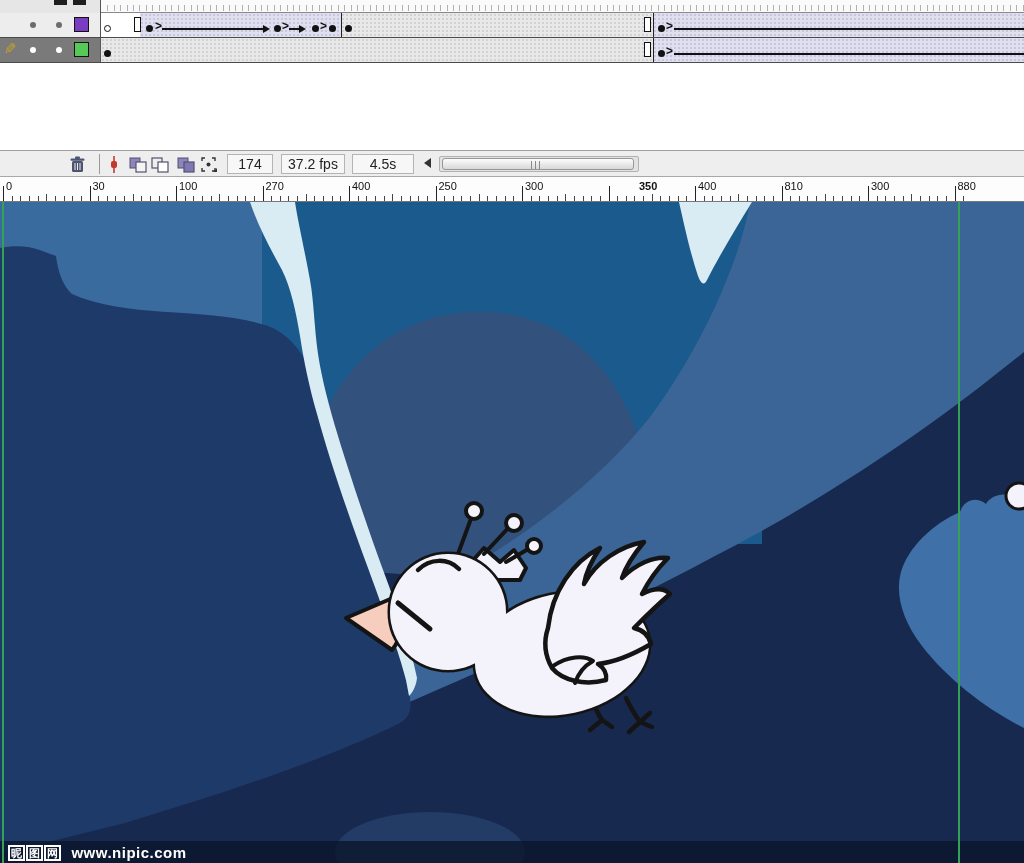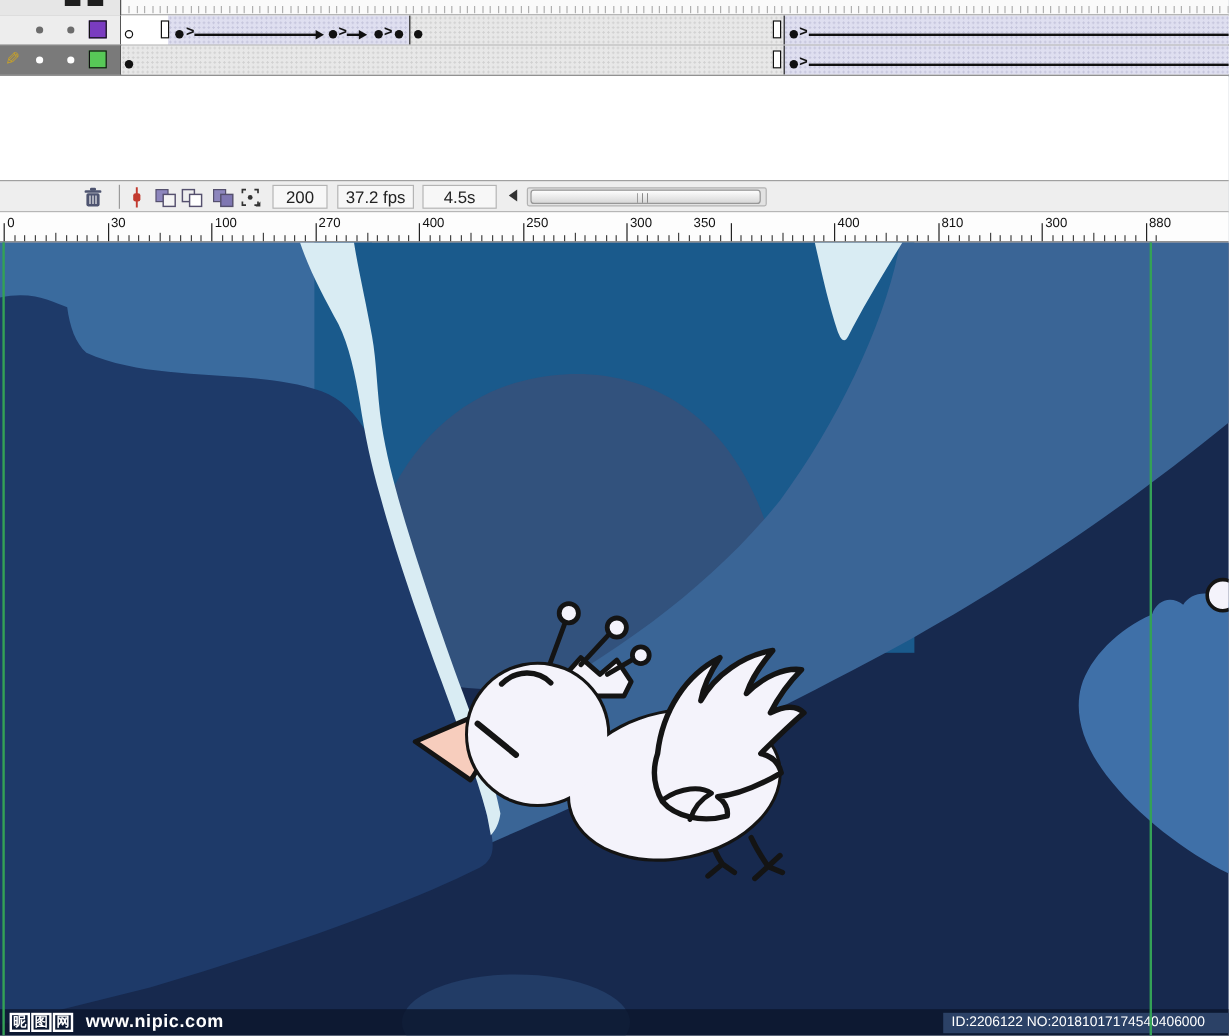--- a/index.html
+++ b/index.html
@@ -316,21 +316,21 @@
       <rect x="8" y="7" width="10" height="10" fill="#7f77b2" stroke="#55506e" stroke-width="1.2"></rect>
     </svg>
   </div>
   <div class="sb-icon" style="left:199px">
     <svg width="20" height="19" viewBox="0 0 20 19">
       <path d="M3,6 L3,3 L6,3 M13,3 L16,3 L16,6 M16,13 L16,16 L13,16 M6,16 L3,16 L3,13" fill="none" stroke="#333" stroke-width="1.4"></path>
       <circle cx="9.5" cy="9.5" r="2" fill="#333"></circle>
       <path d="M14,17 L18,17 L18,13 Z" fill="#333"></path>
     </svg>
   </div>
-  <div class="val-box" style="left:227px; width:46px">200</div>
+  <div class="val-box" style="left:227px; width:46px">174</div>
   <div class="val-box" style="left:281px; width:64px">37.2 fps</div>
   <div class="val-box" style="left:352px; width:62px">4.5s</div>
   <div class="scroll-left" style="left:424px"></div>
   <div class="scroll-track">
     <div class="scroll-thumb">
       <div class="grip"></div>
     </div>
   </div>
 </div>
 
@@ -406,21 +406,21 @@
     <div class="r-minor" style="left: 530.65px;"></div>
     <div class="r-minor" style="left: 539.3px;"></div>
     <div class="r-minor" style="left: 547.95px;"></div>
     <div class="r-minor" style="left: 556.6px;"></div>
     <div class="r-mid" style="left: 565.25px;"></div>
     <div class="r-minor" style="left: 573.9px;"></div>
     <div class="r-minor" style="left: 582.55px;"></div>
     <div class="r-minor" style="left: 591.2px;"></div>
     <div class="r-minor" style="left: 599.85px;"></div>
     <div class="r-major" style="left: 608.5px;"></div>
-    <div class="r-label" style="left: 578px;">350</div>
+    <div class="r-label" style="left: 639px; font-weight: bold;">350</div>
     <div class="r-minor" style="left: 617.15px;"></div>
     <div class="r-minor" style="left: 625.8px;"></div>
     <div class="r-minor" style="left: 634.45px;"></div>
     <div class="r-minor" style="left: 643.1px;"></div>
     <div class="r-mid" style="left: 651.75px;"></div>
     <div class="r-minor" style="left: 660.4px;"></div>
     <div class="r-minor" style="left: 669.05px;"></div>
     <div class="r-minor" style="left: 677.7px;"></div>
     <div class="r-minor" style="left: 686.35px;"></div>
     <div class="r-major" style="left: 695px;"></div>
@@ -496,14 +496,13 @@
 </div>
 
 <div class="guide" id="guideL" style="left: 2px; background: rgb(52, 161, 86);"></div>
 <div class="guide" id="guideR" style="left: 958px; background: rgb(52, 161, 86);"></div>
 
 <div class="wm-bar">
   <div class="wm-logo">
     <span class="box">昵</span><span class="box">图</span><span class="box">网</span>
     <span class="wm-site">www.nipic.com</span>
   </div>
-  <div class="wm-id">ID:2206122 NO:20181017174540406000</div>
 </div>
 
 </body></html>

